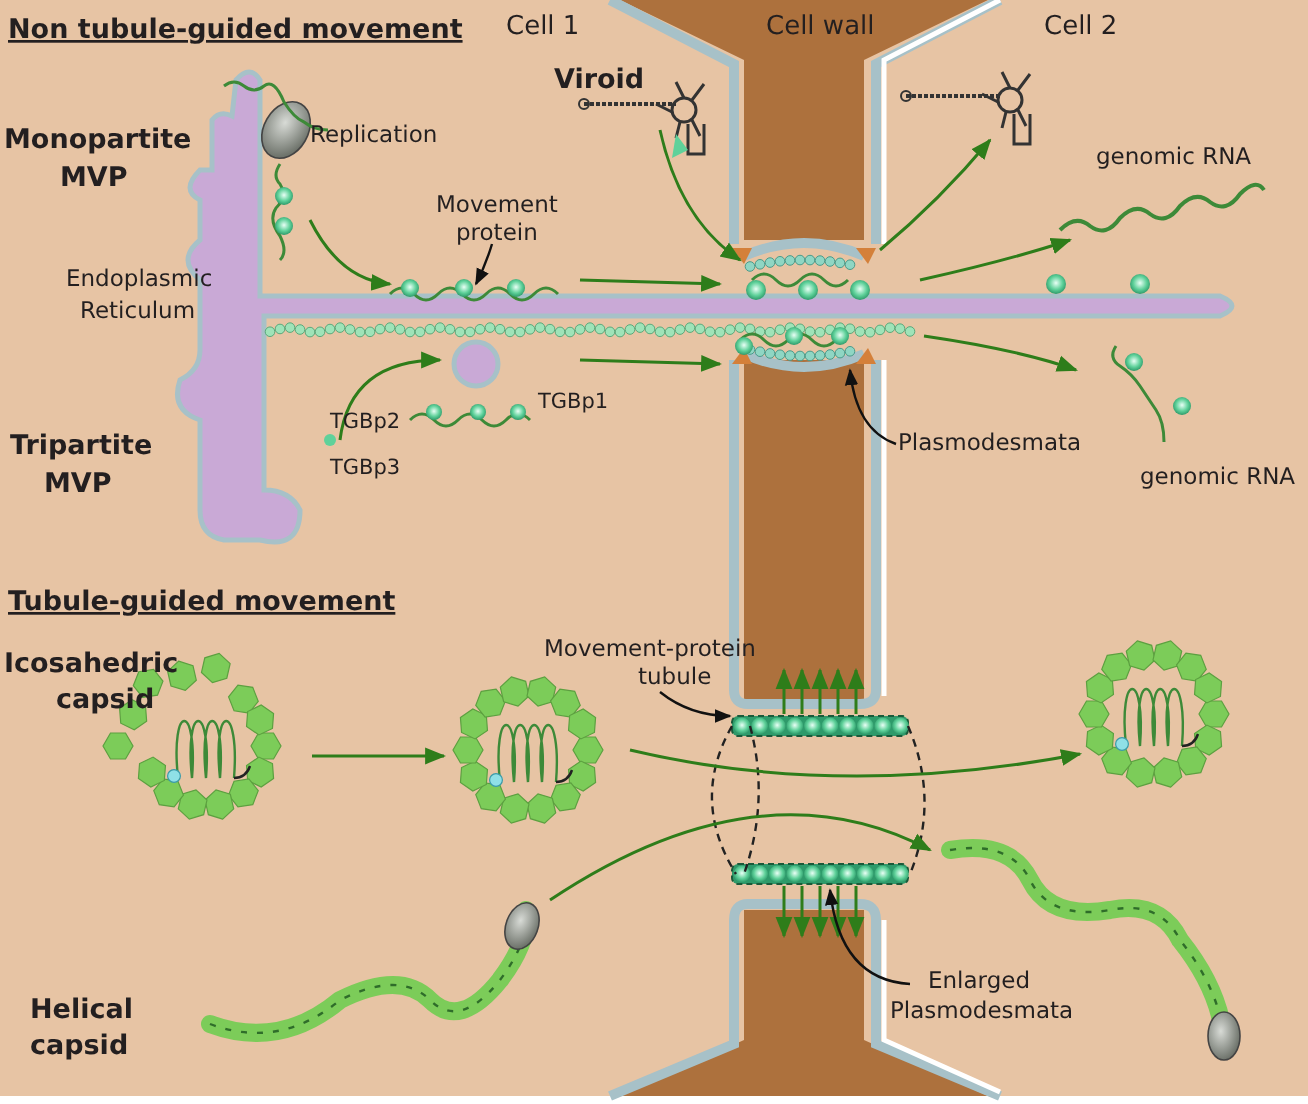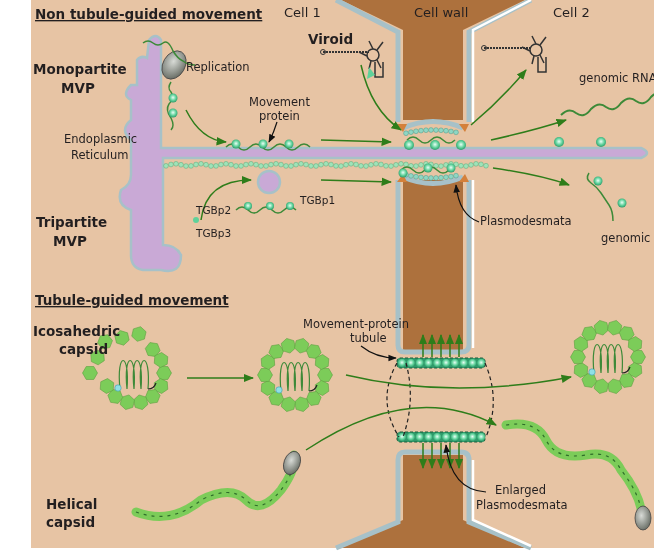--- a/index.html
+++ b/index.html
@@ -1,17 +1,17 @@
 <!DOCTYPE html>
 <html><head>
 <meta charset="utf-8">
 <style>
   html, body { margin: 0; padding: 0; background: #ffffff; }
   body { width: 654px; height: 552px; overflow: hidden; }
-  #stage { position: relative; width: 612px; height: 552px; padding-left: 31px; }
+  #stage { position: relative; width: 612px; height: 552px; }
   svg { display: block; }
   .lbl { font-family: "DejaVu Sans", sans-serif; font-size: 11.5px; fill: #231f20; }
   .lbl-sm { font-family: "DejaVu Sans", sans-serif; font-size: 10.5px; fill: #231f20; }
   .lbl-bold { font-family: "DejaVu Sans", sans-serif; font-size: 13.5px; font-weight: bold; fill: #231f20; }
   .heading { font-family: "DejaVu Sans", sans-serif; font-size: 13.5px; font-weight: bold; fill: #231f20; text-decoration: underline; }
   .cell-lbl { font-family: "DejaVu Sans", sans-serif; font-size: 13px; fill: #231f20; }
 </style>
 </head>
 <body>
 

